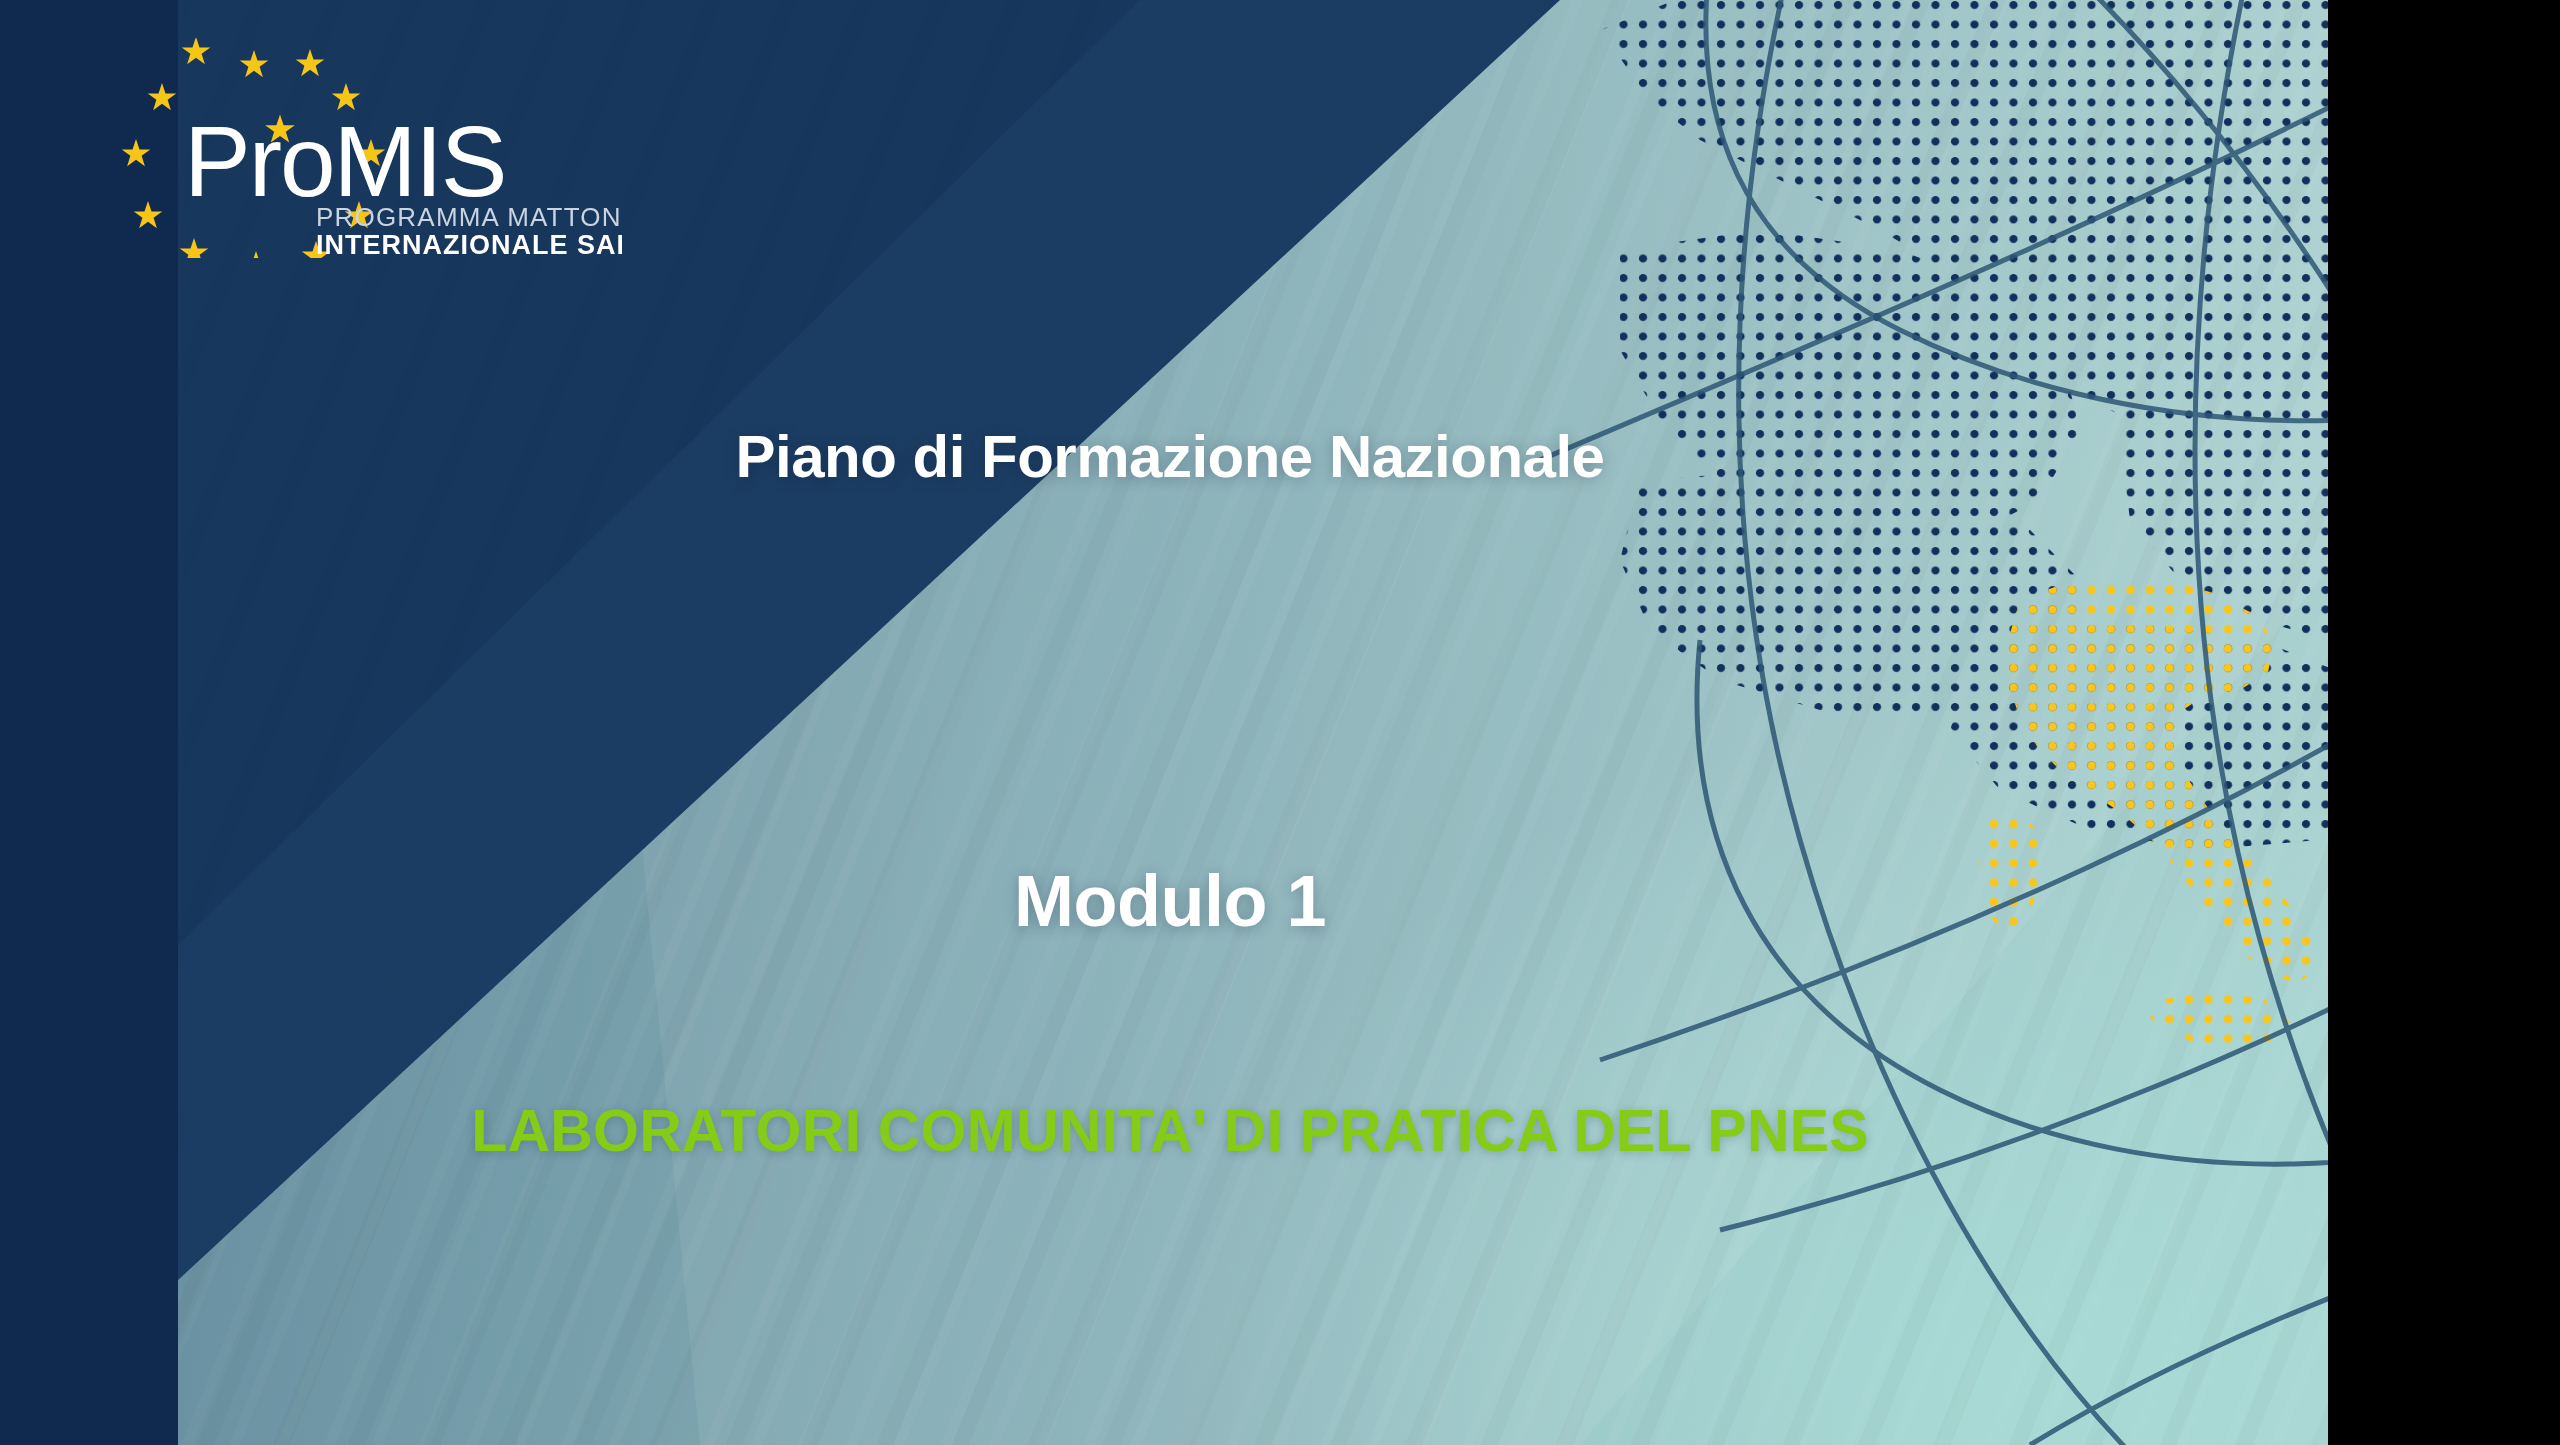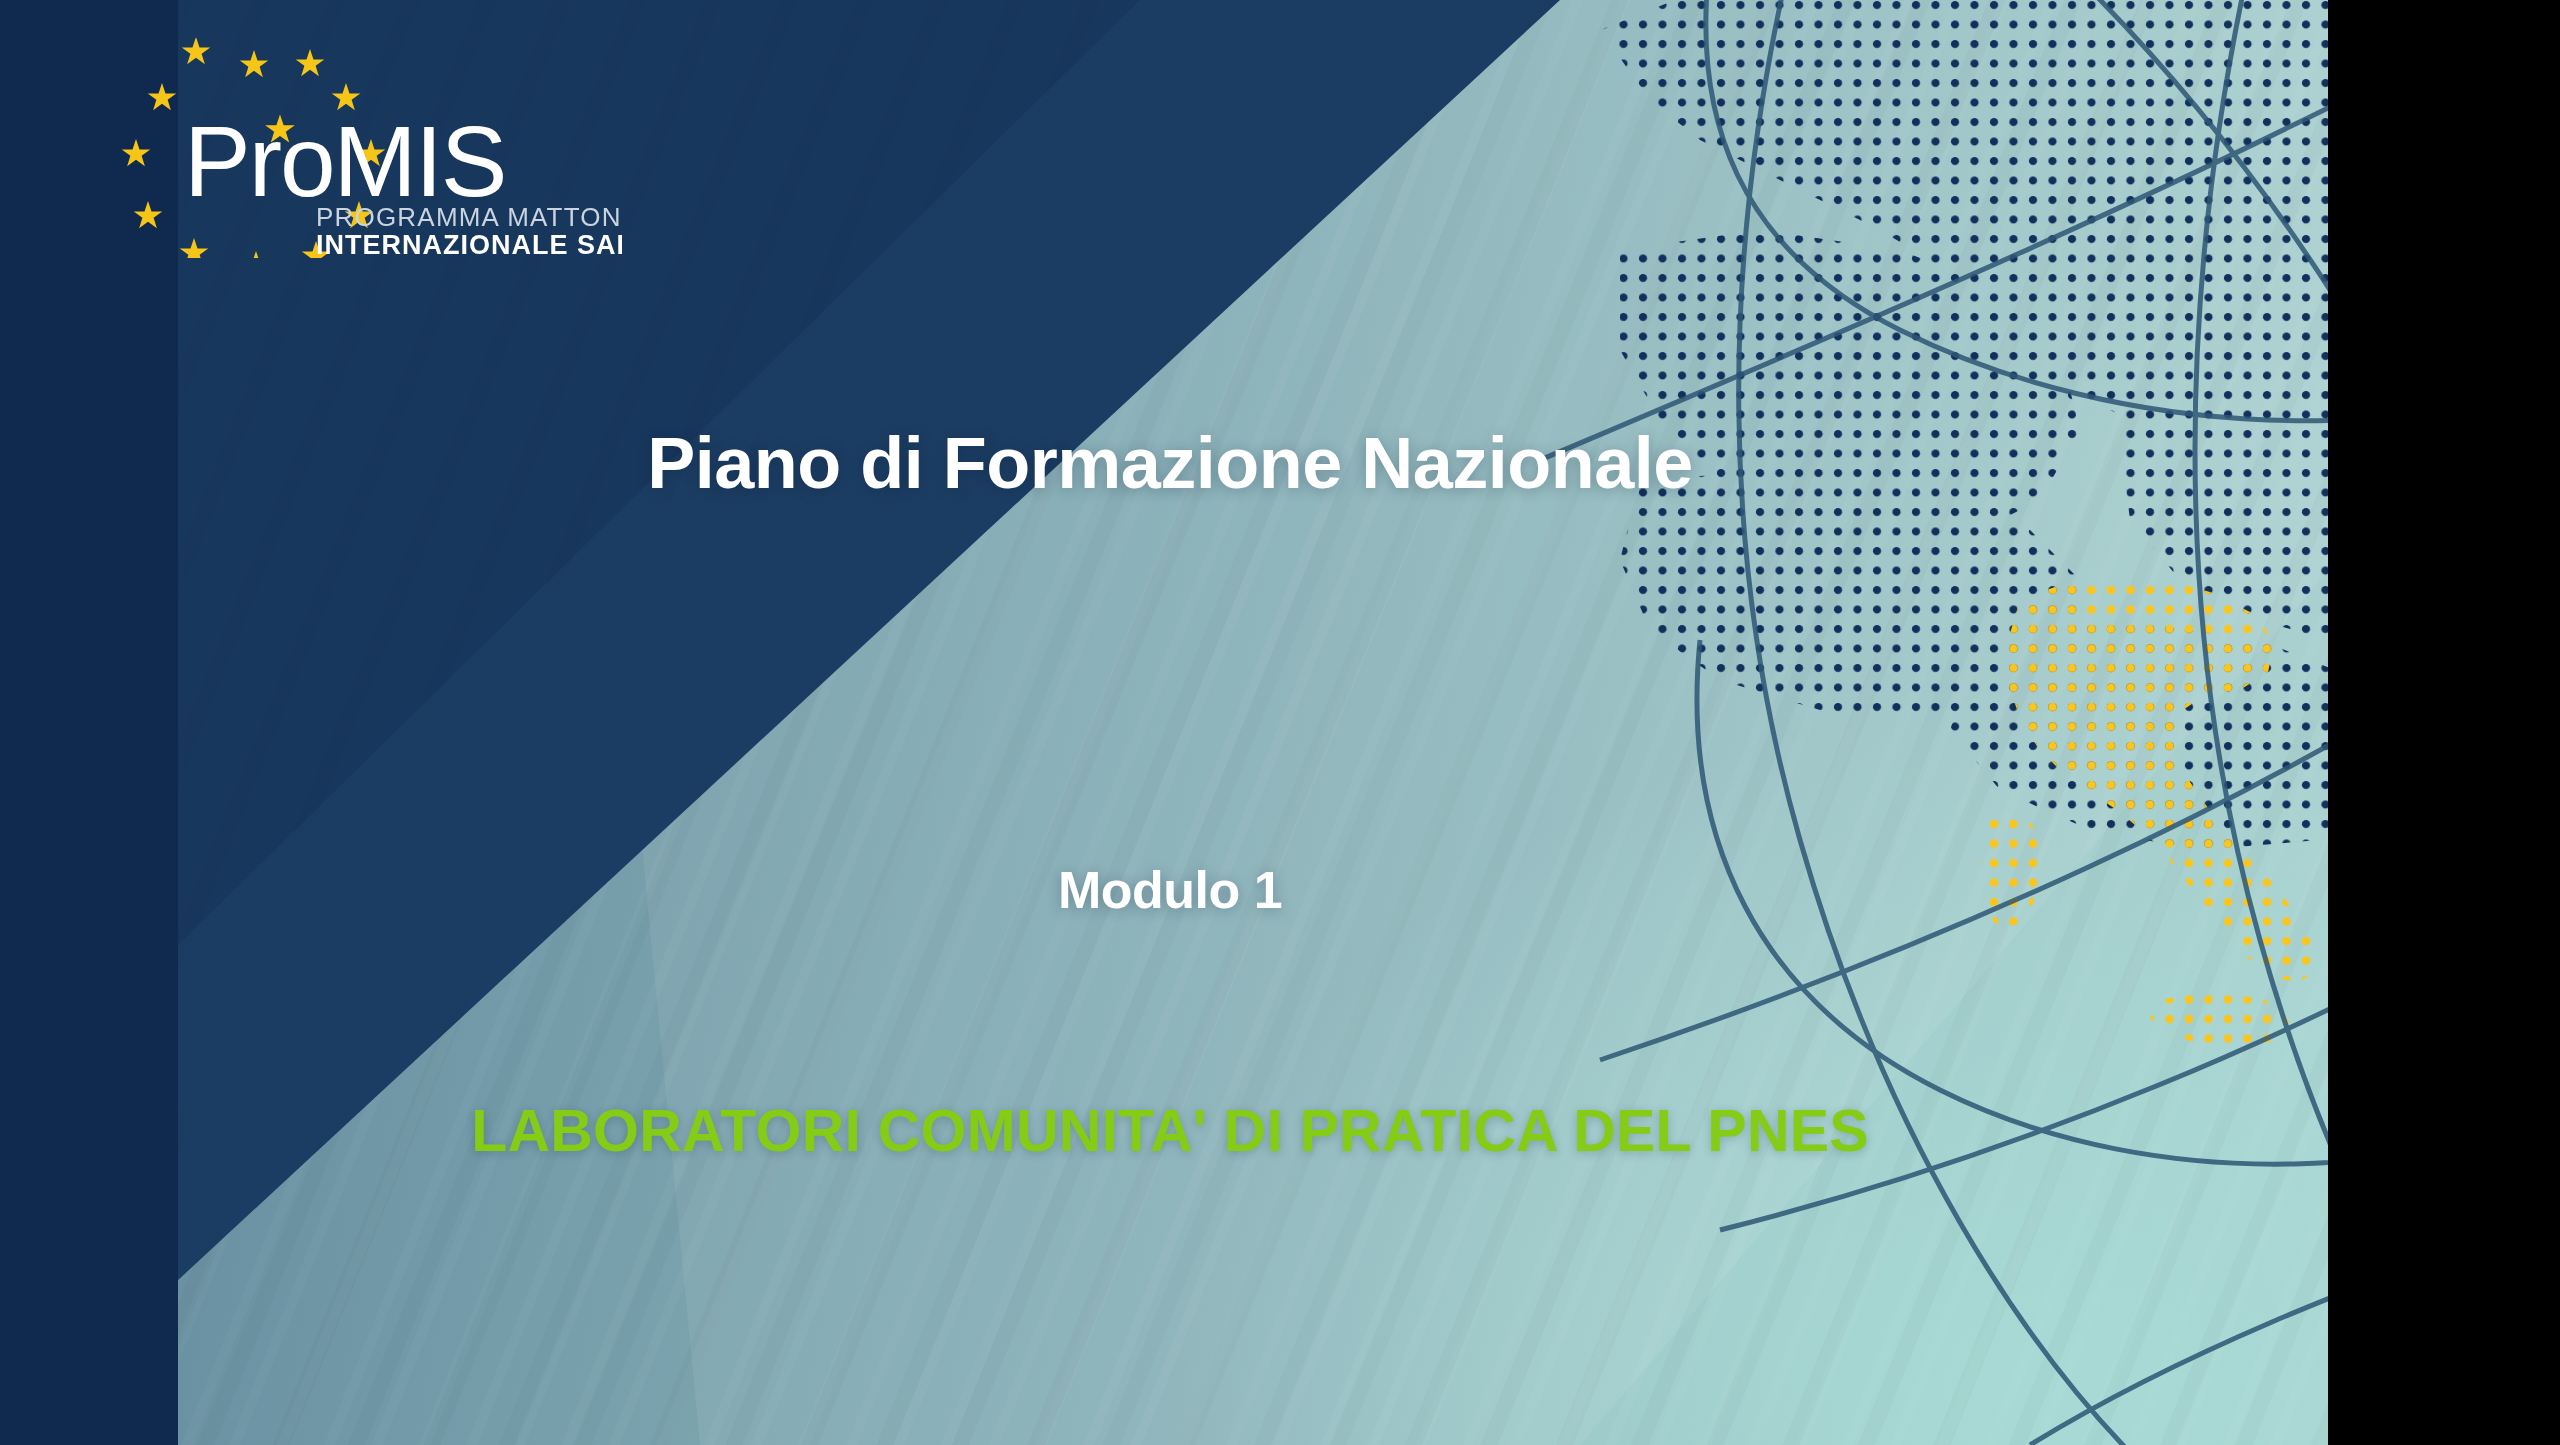--- a/index.html
+++ b/index.html
@@ -94,34 +94,34 @@
   
   .title-block {
     position: absolute;
     left: 180px;
     top: 420px;
     width: 1980px;
     text-align: center;
   }
   .title-main {
     color: #ffffff;
-    font-size: 72px;
+    font-size: 60px;
     font-weight: bold;
     line-height: 1.22;
     letter-spacing: -0.5px;
     text-shadow: 0 2px 14px rgba(10,30,55,0.28);
   }
   .module {
     position: absolute;
     left: 180px;
     top: 860px;
     width: 1980px;
     text-align: center;
     color: #ffffff;
-    font-size: 52px;
+    font-size: 72px;
     font-weight: bold;
     letter-spacing: -0.5px;
     text-shadow: 0 2px 14px rgba(10,30,55,0.28);
   }
   .subject {
     position: absolute;
     left: 180px;
     top: 1097px;
     width: 1980px;
     text-align: center;

